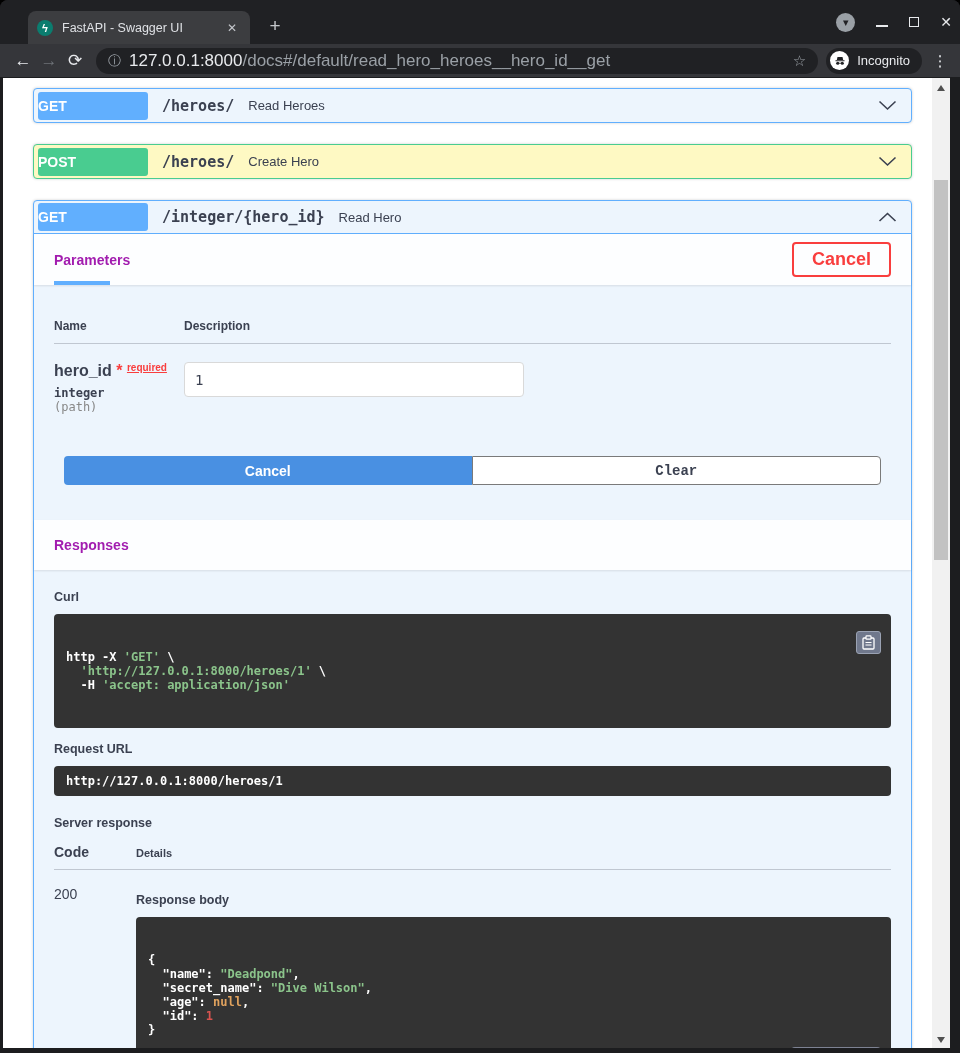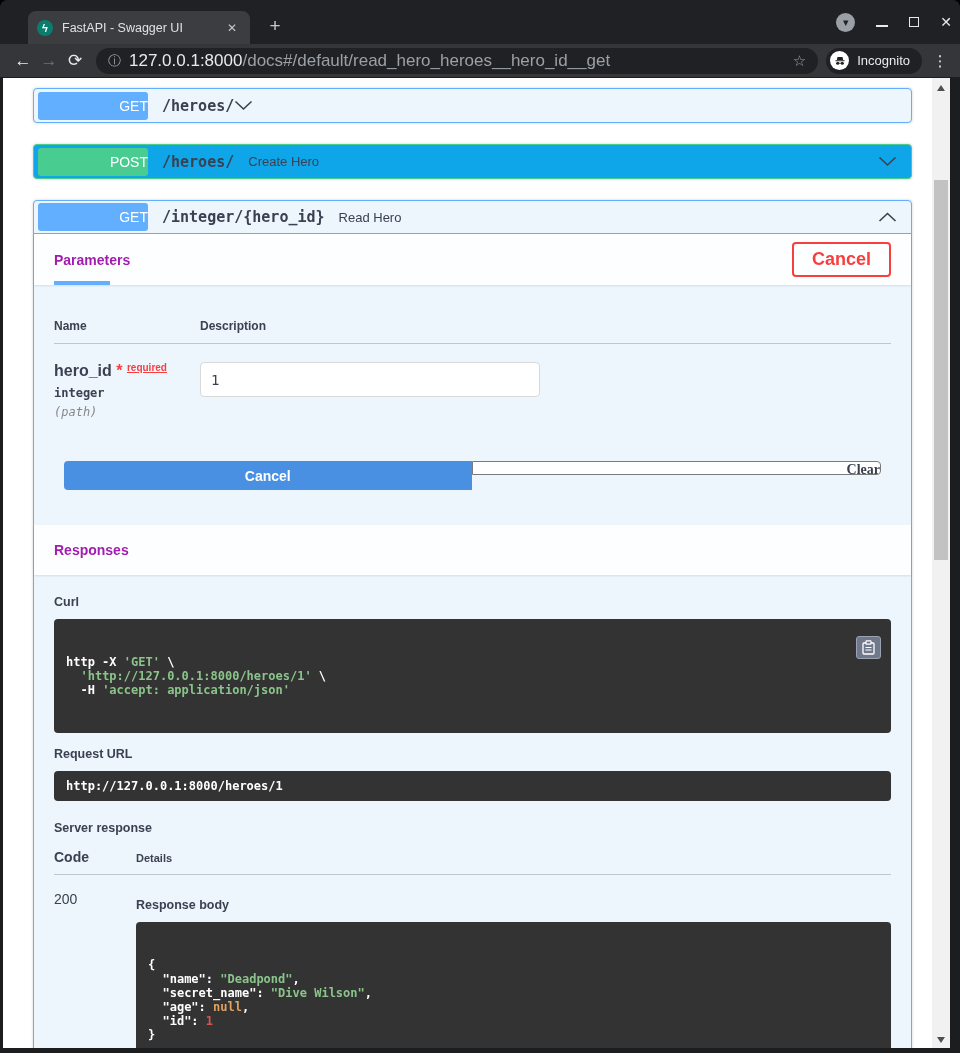--- a/index.html
+++ b/index.html
@@ -57,25 +57,25 @@
            border-bottom:6px solid #505050; margin:7px auto 0; }
   .sb-down { width:0; height:0; border-left:4px solid transparent; border-right:4px solid transparent;
              border-top:6px solid #505050; position:absolute; bottom:10px; left:5px; }
   .sb-thumb { position:absolute; top:102px; left:2px; width:14px; height:380px; background:#c2c2c2; }
   .rightedge { width:10px; background:#1c1d1f; flex:none; }
 
   
   .opblock { border:1px solid; border-radius:4px; margin-bottom:21px;
              box-shadow:0 0 3px rgba(0,0,0,.19); }
   .opblock.get  { border-color:#61affe; background:#edf5fd; }
-  .opblock.post { border-color:#49cc90; background:#0ea5e9; }
+  .opblock.post { border-color:#49cc90; background:#fef9c3; }
   .opblock-summary { display:flex; align-items:center; padding:2px 4px; height:33px; cursor:pointer; }
   .opblock.is-open .opblock-summary { border-bottom:1px solid #61affe; }
-  .method-badge { width:110px; height:28px; line-height:28px; text-align:right; color:#fff;
-                  font-weight:normal; font-size:14px; border-radius:3px; flex:none;
+  .method-badge { width:110px; height:28px; line-height:28px; text-align:left; color:#fff;
+                  font-weight:bold; font-size:14px; border-radius:3px; flex:none;
                   font-family:"Liberation Sans",sans-serif; }
   .get-badge  { background:#61affe; }
   .post-badge { background:#49cc90; }
   .op-path { font-family:"DejaVu Sans Mono","Liberation Mono",monospace; font-weight:bold;
              font-size:15px; color:#3b4151; margin-left:14px; }
   .op-desc { font-size:13px; color:#3b4151; margin-left:14px; flex:1; }
   .chevron { margin-right:10px; display:flex; }
 
   
   .section-header { background:rgba(255,255,255,.85); min-height:50px; display:flex;
@@ -83,40 +83,40 @@
                     box-shadow:0 1px 2px rgba(0,0,0,.10); }
   .tab-label { font-size:14px; font-weight:bold; color:#a21caf; }
   .tab-underline { position:absolute; left:20px; bottom:0; width:56px; height:4px; background:#61affe; }
   .cancel-btn { margin-left:auto; background:transparent; border:2px solid #f93e3e; color:#f93e3e;
                 font-weight:bold; font-size:18px; border-radius:4px; padding:5px 18px; cursor:pointer;
                 font-family:"Liberation Sans",sans-serif; }
 
   .params-body { padding:20px 20px 0; }
   .ptable-head { display:flex; padding:14px 0 10px; border-bottom:1px solid rgba(59,65,81,.25);
                  font-size:12px; font-weight:bold; color:#3b4151; }
-  .col-name { width:146px; flex:none; }
+  .col-name { width:130px; flex:none; }
   .ptable-row { display:flex; padding-top:18px; }
   .pname { font-size:16px; font-weight:bold; color:#3b4151; }
   .preq-star { color:#f93e3e; }
   .preq-label { color:#f93e3e; font-size:10px; vertical-align:top;text-decoration:underline; }
   .ptype { font-family:"DejaVu Sans Mono","Liberation Mono",monospace; font-weight:bold;
            font-size:12px; margin-top:6px; }
-  .ploc { font-family:"DejaVu Sans Mono","Liberation Mono",monospace; font-style:italic;
-          font-size:12px; color:#888; margin-top:5px; }
+  .ploc { font-family:"DejaVu Sans Mono","Liberation Mono",monospace; 
+          font-size:12px; color:#888; }
   .pinput { width:340px; height:35px; border:1px solid #d9d9d9; border-radius:4px; padding:0 10px;
             font-family:"DejaVu Sans Mono","Liberation Mono",monospace; font-size:14px; color:#3b4151;
             background:#fff; }
 
   .execute-wrapper { display:flex; margin:42px 10px 0; padding-bottom:21px; }
   .btn-execute { flex:1; height:29px; background:#4990e2; color:#fff; border:none;
                  border-radius:4px 0 0 4px; font-weight:bold; font-size:14px; cursor:pointer;
                  font-family:"Liberation Sans",sans-serif; }
-  .btn-clear { flex:1; height:14px; background:#fff; color:#3b4151; border:1px solid #7a7a7a;
+  .btn-clear { flex:1; height:29px; background:#fff; color:#3b4151; border:1px solid #7a7a7a;
                border-radius:0 4px 4px 0; font-weight:bold; font-size:14px; cursor:pointer;
-               font-family:Liberation Serif, serif;text-align:right; }
+               font-family:Liberation Mono, monospace; }
   .exec-gap { height:14px; }
 
   .responses-body { padding:20px; }
   .small-label { font-size:12.5px; font-weight:bold; color:#3b4151; }
   .codeblock { background:#333333; border-radius:4px; padding:8px 12px; margin-top:10px;
                font-family:"DejaVu Sans Mono","Liberation Mono",monospace; font-size:12px;
                font-weight:600; line-height:14px; color:#fff; white-space:pre; position:relative; }
   .tok-p { color:#ffffff; }
   .tok-k { color:#ffffff; }
   .tok-s { color:#8bc48b; }
@@ -185,20 +185,21 @@
     <span class="kebab">⋮</span>
   </div>
 
   <div class="page">
     <div class="content">
 
       <div class="opblock get">
         <div class="opblock-summary">
           <span class="method-badge get-badge">GET</span>
           <span class="op-path">/heroes/</span>
+          <span class="op-desc">Read Heroes</span>
           <span class="chevron">
             <svg width="19" height="11" viewBox="0 0 19 11">
                 <path d="M1.5 1.5 L9.5 9 L17.5 1.5" fill="none" stroke="#3b4151" stroke-width="1.6"></path>
               </svg>
           </span>
         </div>
       </div>
 
       <div class="opblock post">
         <div class="opblock-summary">

